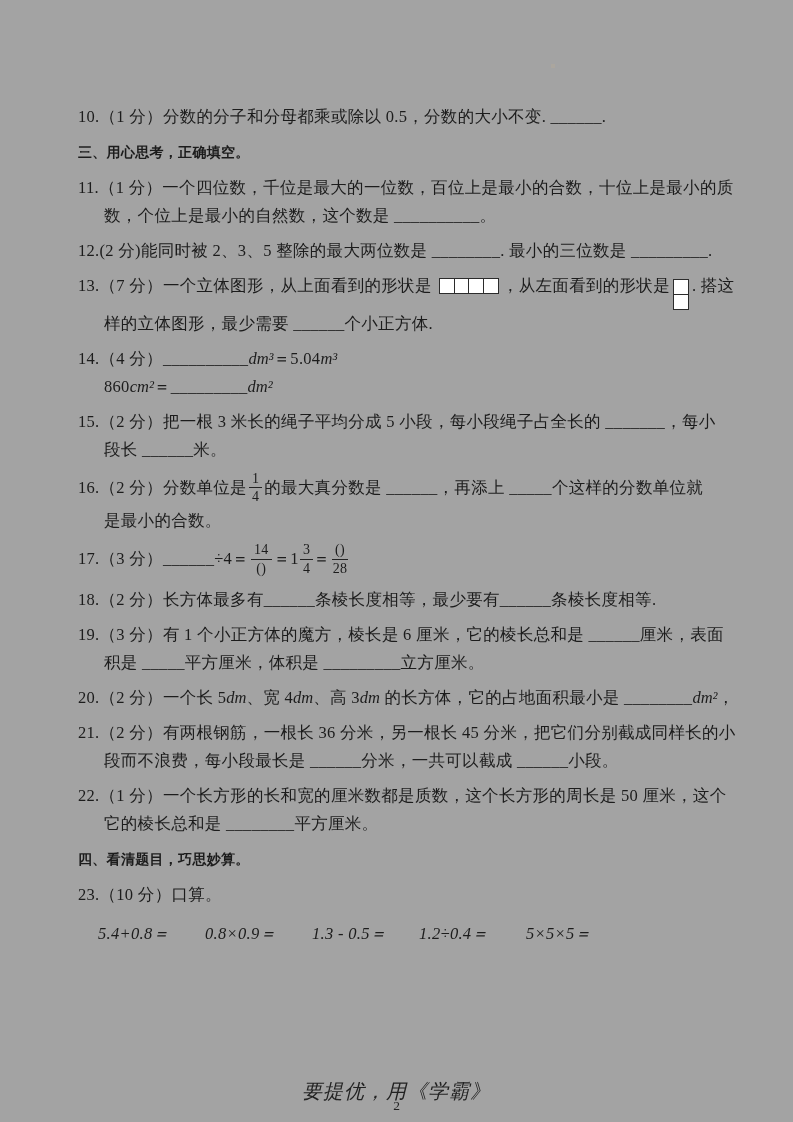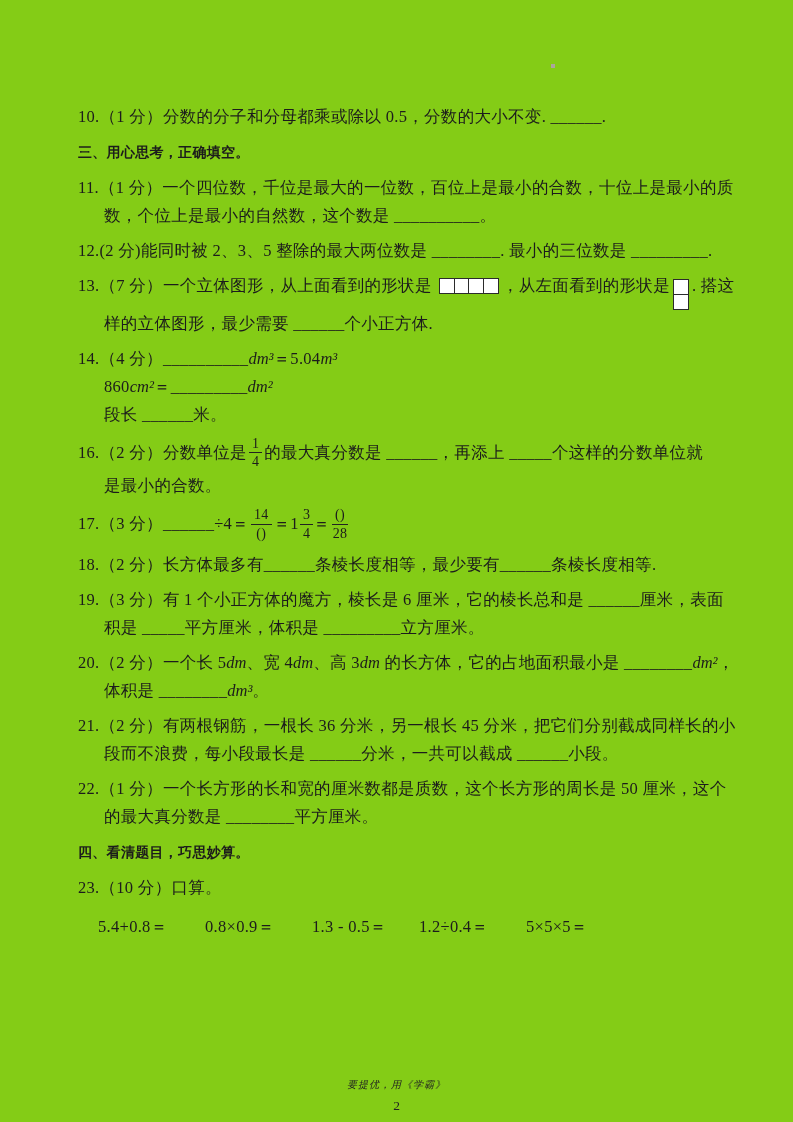--- a/index.html
+++ b/index.html
@@ -2,30 +2,30 @@
 <html><head>
 <meta charset="utf-8">
 <style>
   * { margin:0; padding:0; box-sizing:content-box; }
   html,body { background:#ffffff; }
   body {
     width:793px; height:1122px; position:relative; overflow:hidden;
     font-family:"Liberation Serif","DejaVu Serif",serif;
     color:#1c1c1c;
   }
-  .page { position:absolute; inset:0; background:#84cc16; }
+  .page { position:absolute; inset:0; background:#a3a3a3; }
   .content { padding:96px 36px 0 78px; }
   .line {
     font-size:16.5px; line-height:28px; white-space:nowrap;
     letter-spacing:0.3px;
   }
   .line.question { margin-top:7px; }
   .line.section  { margin-top:8px; font-weight:bold; font-size:14px; }
   .line.continuation { padding-left:26px; }
-  .line.oral { margin-top:11px; padding-left:20px; }
+  .line.oral { margin-top:11px; padding-left:20px;font-style:italic; }
   .oral-cell { display:inline-block; width:107px; }
   .unit { font-style:italic; letter-spacing:0;margin-top:16px; }
   .frac {
     display:inline-block; vertical-align:middle; text-align:center;
     line-height:1.1; font-size:14px; margin:0 2px 3px 2px;
   }
   .frac .num { display:block; border-bottom:1.3px solid #222; padding:0 3px 1px; }
   .frac .den { display:block; padding-top:1px; }
   .mixed { display:inline-flex; align-items:center; vertical-align:middle; margin-bottom:3px; }
   .mixed .whole { font-size:16.5px; margin-right:1px; line-height:1; }
@@ -34,21 +34,21 @@
   .box-row { display:flex; }
   .box { width:14px; height:14px; border:1.4px solid #2b2b2b; background:#fff; }
   .box + .box { margin-left:-1.4px; }
   .box-row + .box-row { margin-top:-1.4px; }
   .scan-dot {
     position:absolute; left:551px; top:64px; width:4px; height:4px;
     background:#aba69e;
   }
   .footer-slogan {
     position:absolute; left:0; right:0; top:1078px; text-align:center;
-    font-size:10px; font-style:italic; letter-spacing:1px; color:#222;
+    font-size:20px; font-style:italic; letter-spacing:1px; color:#222;
   }
   .footer-page {
     position:absolute; left:0; right:0; top:1098px; text-align:center;
     font-size:13.5px; color:#222;
   }
 </style>
 </head>
 <body>
 
 <div class="page">
@@ -70,38 +70,38 @@
           <span class="box-row">
             <span class="box"></span>
           </span>
           <span class="box-row">
             <span class="box"></span>
           </span>
         </span><span>. 搭这</span></div>
       <div class="line continuation"><span>样的立体图形，最少需要 ______个小正方体.</span></div>
       <div class="line question"><span>14.（4 分）__________</span><span class="unit">dm³</span><span>＝5.04</span><span class="unit">m³</span></div>
       <div class="line continuation"><span>860</span><span class="unit">cm²</span><span>＝_________</span><span class="unit">dm²</span></div>
+      <div class="line question"><span>15.（2 分）把一根 3 米长的绳子平均分成 5 小段，每小段绳子占全长的 _______，每小</span></div>
       <div class="line continuation"><span>段长 ______米。</span></div>
       <div class="line question"><span>16.（2 分）分数单位是</span><span class="frac"><span class="num">1</span><span class="den">4</span></span><span>的最大真分数是 ______，再添上 _____个这样的分数单位就</span></div>
       <div class="line continuation"><span>是最小的合数。</span></div>
       <div class="line question"><span>17.（3 分）______÷4＝</span><span class="frac"><span class="num">14</span><span class="den">()</span></span><span>＝</span><span class="mixed">
           <span class="whole">1</span>
           <span class="frac" style="margin: 0px;">
             <span class="num">3</span>
             <span class="den">4</span>
           </span>
         </span><span>＝</span><span class="frac"><span class="num">()</span><span class="den">28</span></span></div>
       <div class="line question"><span>18.（2 分）长方体最多有______条棱长度相等，最少要有______条棱长度相等.</span></div>
       <div class="line question"><span>19.（3 分）有 1 个小正方体的魔方，棱长是 6 厘米，它的棱长总和是 ______厘米，表面</span></div>
       <div class="line continuation"><span>积是 _____平方厘米，体积是 _________立方厘米。</span></div>
       <div class="line question"><span>20.（2 分）一个长 5</span><span class="unit">dm</span><span>、宽 4</span><span class="unit">dm</span><span>、高 3</span><span class="unit">dm</span><span> 的长方体，它的占地面积最小是 ________</span><span class="unit">dm²</span><span>，</span></div>
-      <div class="line continuation"><span>体积是 ________</span><span class="unit">dm³</span><span>。</span></div>
       <div class="line question"><span>21.（2 分）有两根钢筋，一根长 36 分米，另一根长 45 分米，把它们分别截成同样长的小</span></div>
       <div class="line continuation"><span>段而不浪费，每小段最长是 ______分米，一共可以截成 ______小段。</span></div>
       <div class="line question"><span>22.（1 分）一个长方形的长和宽的厘米数都是质数，这个长方形的周长是 50 厘米，这个</span></div>
-      <div class="line continuation"><span>的最大真分数是 ________平方厘米。</span></div>
+      <div class="line continuation"><span>它的棱长总和是 ________平方厘米。</span></div>
       <div class="line section"><span>四、看清题目，巧思妙算。</span></div>
       <div class="line question"><span>23.（10 分）口算。</span></div>
       <div class="line oral"><span class="oral-cell">5.4+0.8＝</span><span class="oral-cell">0.8×0.9＝</span><span class="oral-cell">1.3 - 0.5＝</span><span class="oral-cell">1.2÷0.4＝</span><span class="oral-cell">5×5×5＝</span></div>
     </div>
   <div class="footer-slogan">要提优，用《学霸》</div>
   <div class="footer-page">2</div>
 </div>
 
 </body></html>

